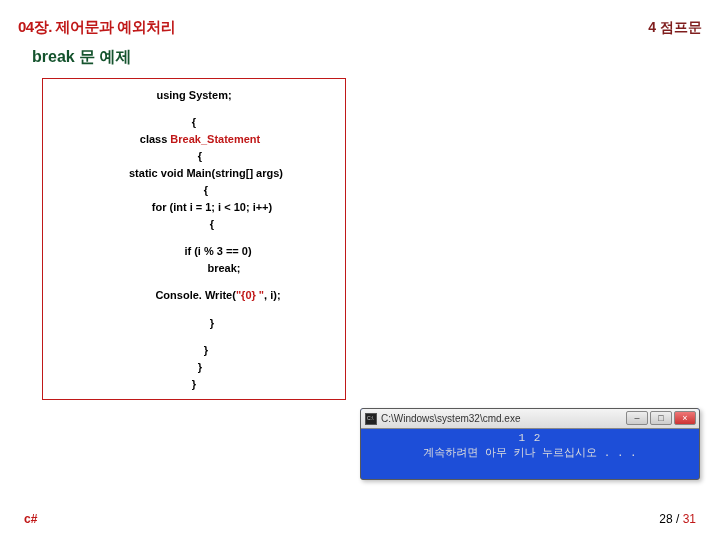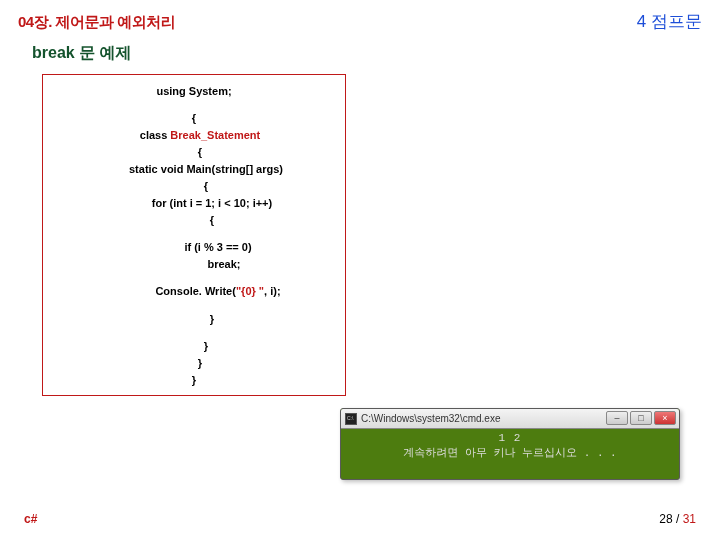--- a/index.html
+++ b/index.html
@@ -1,34 +1,34 @@
 <!DOCTYPE html>
 <html><head>
 <meta charset="utf-8">
 <style>
   * { box-sizing: border-box; margin: 0; padding: 0; }
   html, body { width: 720px; height: 540px; font-family: Arial, sans-serif; background: #fff; position: relative; }
-  .slide { width: 720px; height: 540px; position: relative; padding: 8px 18px; }
+  .slide { width: 720px; height: 540px; position: relative; padding: 16px 18px; }
   .header { display: flex; justify-content: space-between; align-items: baseline; margin-bottom: 10px; margin-top: 2px; }
   .chap { color: #c01818; font-size: 15px; font-weight: bold; letter-spacing: -0.5px; }
-  .section { color: #1d4ed8; font-size: 17px; font-weight: normal; }
+  .section { color: #7f1d1d; font-size: 14px; font-weight: bold; }
   .title { font-size: 16px; font-weight: bold; color: #14532d; margin: 6px 0 10px 14px; }
 
   .codebox { margin-left: 24px; width: 304px; border: 1px solid #c01818; padding: 8px 10px 6px 10px; font-family: Arial, sans-serif; font-size: 11px; font-weight: bold; line-height: 1.55; color: #000; text-align: center; }
   .codebox .ns { color: #000; }
   .codebox .clsname { color: #c01818; }
   .codebox .str { color: #c01818; }
   .ind1 { padding-left: 12px; }
   .ind2 { padding-left: 24px; }
   .ind3 { padding-left: 36px; }
   .ind4 { padding-left: 48px; }
   .ind5 { padding-left: 60px; }
   .spacer { height: 10px; }
 
-  .console { position: absolute; left: 340px; top: 408px; width: 340px; height: 72px; border: 1px solid #5a5a5a; border-radius: 3px; background: #4d7c0f; box-shadow: 2px 2px 4px rgba(0,0,0,0.25); overflow: hidden; }
+  .console { position: absolute; left: 360px; top: 408px; width: 340px; height: 72px; border: 1px solid #5a5a5a; border-radius: 3px; background: #1d4ed8; box-shadow: 2px 2px 4px rgba(0,0,0,0.25); overflow: hidden; }
   .console-titlebar { height: 20px; background: linear-gradient(#f4f4f4, #dcdcdc); border-bottom: 1px solid #888; display: flex; align-items: center; padding: 0 4px; font-size: 10px; color: #333; position: relative; }
   .console-titlebar .cicon { width: 12px; height: 12px; background: #222; border: 1px solid #555; margin-right: 4px; display:inline-block; position: relative; }
   .console-titlebar .cicon::after { content:"C:\\"; position:absolute; color:#ccc; font-size:5px; left:1px; top:1px; }
   .console-titlebar .buttons { position: absolute; right: 3px; top: 2px; display: flex; gap: 2px; }
   .console-titlebar .btn { width: 22px; height: 14px; border: 1px solid #888; border-radius: 2px; background: linear-gradient(#eee,#ccc); font-size: 9px; line-height: 12px; text-align: center; color:#333; }
   .console-titlebar .btn.close { background: linear-gradient(#e77, #c33); color: #fff; }
   .console-body { font-family: "Courier New", monospace; font-size: 11px; color: #ddd; padding: 2px 6px; line-height: 1.35; text-align: center; }
   .console-body .row1 { letter-spacing: 1px; }
 
   .footer { position: absolute; bottom: 14px; left: 24px; right: 24px; display: flex; justify-content: space-between; font-size: 12px; }

